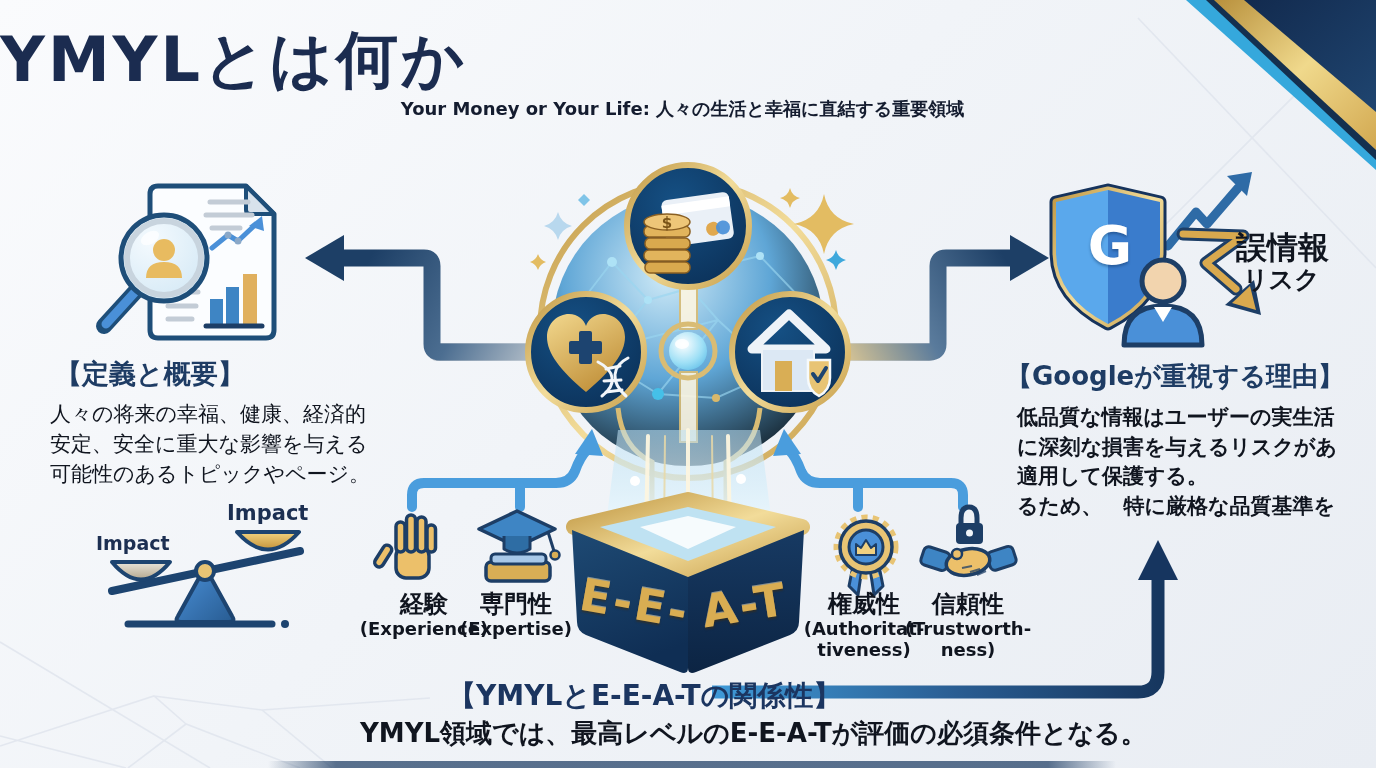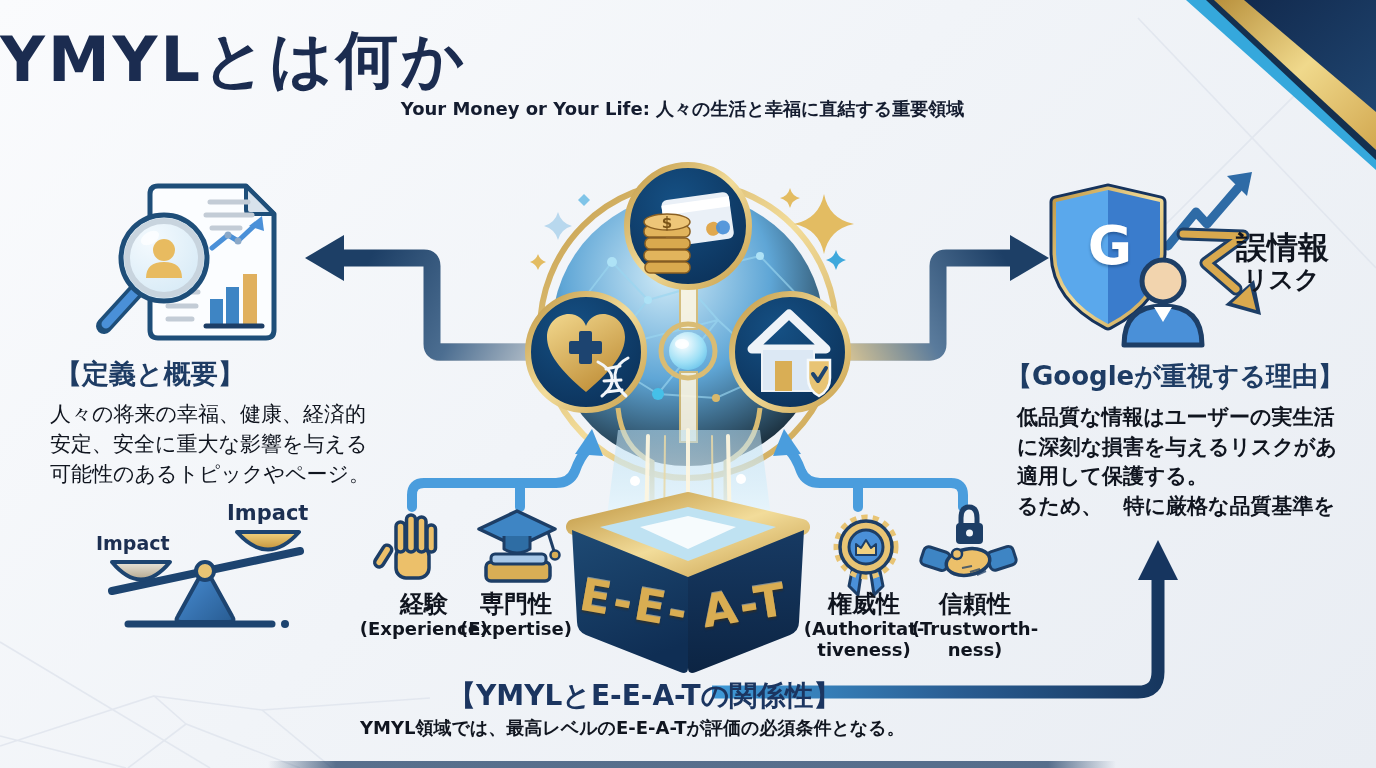--- a/index.html
+++ b/index.html
@@ -17,21 +17,21 @@
   .impact-l{left:96px;top:532px;font-size:19px;font-weight:800;color:#1c2f52;}
   .impact-r{left:227px;top:501px;font-size:21px;font-weight:800;color:#1c2f52;}
   .factor{position:absolute;width:140px;text-align:center;top:591px;}
   .factor .f-label{font-size:24px;font-weight:800;color:#10151f;line-height:27px;}
   .factor .f-sub{font-size:18px;font-weight:700;color:#10151f;line-height:21px;}
   .r-head{left:1006px;top:359px;font-size:26px;font-weight:800;color:#1e3c64;}
   .r-body{left:1017px;top:403px;width:340px;font-size:21px;line-height:29.5px;font-weight:700;color:#10151f;}
   .misinfo{left:1236px;top:209px;font-size:31px;font-weight:700;color:#10151f;margin-top:18px;}
   .risk{left:1243px;top:263px;font-size:25px;font-weight:800;color:#10151f;}
   .b-head{left:448px;top:677px;font-size:28px;font-weight:800;color:#1b3560;}
-  .b-body{left:360px;top:716px;font-size:18px;font-weight:700;color:#10151f;}
+  .b-body{left:360px;top:716px;font-size:26px;font-weight:700;color:#10151f;}
   .g-letter{left:1080px;top:214px;width:60px;text-align:center;font-size:54px;font-weight:800;color:#ffffff;
     text-shadow:0 2px 3px rgba(10,40,80,.4);}
   .eeat{color:#d9ad52;font-weight:800;font-size:45px;letter-spacing:3px;
     text-shadow:0 2px 2px rgba(70,45,0,.45), 0 -1px 0 rgba(255,240,200,.5);}
   .eeat-left{left:575px;top:577px;width:120px;text-align:center;transform:rotate(10deg);}
   .eeat-right{left:690px;top:579px;width:110px;text-align:center;transform:rotate(-9deg);}
 </style>
 </head>
 <body>
 
@@ -386,21 +386,21 @@
 </div>
 <div class="factor" style="left:446px;">
   <div class="f-label">専門性</div>
   <div class="f-sub">(Expertise)</div>
 </div>
 <div class="factor" style="left:794px;">
   <div class="f-label">権威性</div>
   <div class="f-sub">(Authoritat-</div>
   <div class="f-sub">tiveness)</div>
 </div>
-<div class="factor" style="left:898px;margin-left:7px;">
+<div class="factor" style="left:898px;">
   <div class="f-label">信頼性</div>
   <div class="f-sub">(Trustworth-</div>
   <div class="f-sub">ness)</div>
 </div>
 
 <div class="txt eeat eeat-left">E-E-</div>
 <div class="txt eeat eeat-right">A-T</div>
 
 <div class="txt g-letter">G</div>
 <div class="txt misinfo">誤情報</div>

